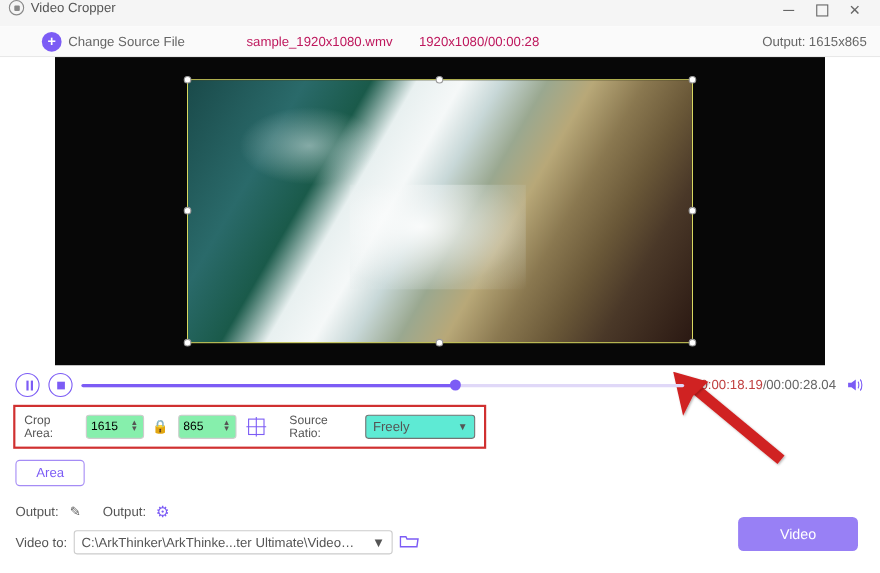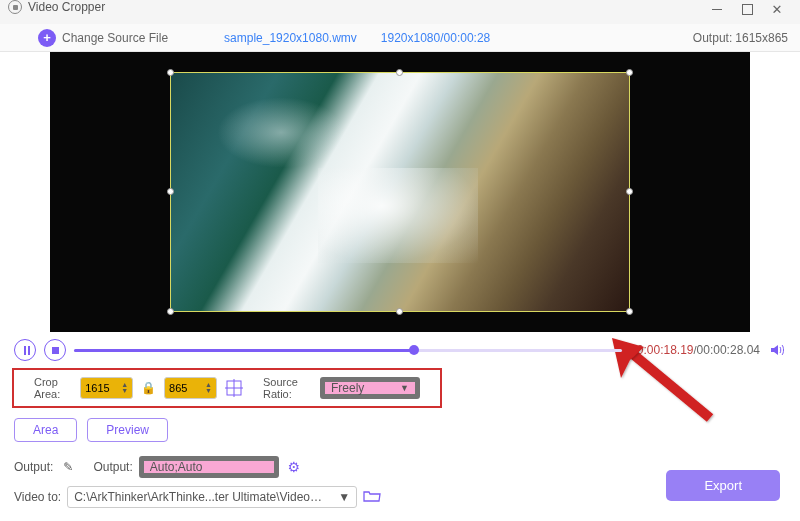--- a/index.html
+++ b/index.html
@@ -9,21 +9,21 @@
 .titlebar .logo::after{content:"";width:5px;height:5px;background:#888;border-radius:1px}
 .titlebar .spacer{flex:1}
 .winbtn{width:30px;height:18px;display:flex;align-items:center;justify-content:center;color:#666;cursor:pointer;font-size:13px}
 .winbtn.min::before{content:"";width:10px;height:1px;background:#666}
 .winbtn.max::before{content:"";width:9px;height:9px;border:1px solid #666}
 .winbtn.close::before{content:"\2715"}
 .toolbar{height:28px;background:#fafafa;border-bottom:1px solid #e6e6e6;display:flex;align-items:center;padding:0 12px;color:#555}
 .original-badge{border:1px solid #ddd;padding:2px 8px;border-radius:3px;color:#666;font-size:11px}
 .plus-circle{width:18px;height:18px;border-radius:50%;background:#7c5cf5;color:#fff;display:flex;align-items:center;justify-content:center;margin-left:26px;margin-right:6px;font-size:13px;font-weight:bold}
 .toolbar .src{color:#666;margin-right:56px}
-.toolbar .mid{color:#3b82f6;margin-right:24px}
+.toolbar .mid{color:#be185d;margin-right:24px}
 .toolbar .out{margin-left:auto;color:#666;font-size:11px}
 .stage{height:280px;background:#fff;position:relative}
 .videoarea{position:absolute;left:50px;right:50px;top:0;bottom:0;background:#0a0a0a;overflow:hidden}
 .full-img{position:absolute;inset:0;background:#1a1a1a;filter:brightness(0.28)}
 .crop-box{position:absolute;left:120px;top:20px;width:460px;height:240px;border:1px solid #d8d860;overflow:visible}
 .crop-img{position:absolute;inset:0;background:linear-gradient(120deg,#1a4a4a 0%,#2a6a6a 18%,#1a5a4a 28%,#e8f0f0 35%,#f5f8f8 42%,#c8d8d8 48%,#9aa890 55%,#b8a878 62%,#8a7850 70%,#6a5838 78%,#4a3828 86%,#2a1812 100%)}
 .foam{position:absolute;left:32%;top:40%;width:35%;height:40%;background:radial-gradient(ellipse at 40% 40%,rgba(255,255,255,0.9),rgba(220,230,230,0.2) 70%,transparent)}
 .foam2{position:absolute;left:10%;top:10%;width:28%;height:30%;background:radial-gradient(ellipse,rgba(200,220,220,0.6),transparent 70%)}
 .handle{position:absolute;width:7px;height:7px;background:#fff;border-radius:50%;border:0.5px solid #999}
 .h-tl{left:-4px;top:-4px}.h-tm{left:50%;top:-4px;margin-left:-4px}.h-tr{right:-4px;top:-4px}
@@ -33,29 +33,29 @@
 .playbar{height:36px;display:flex;align-items:center;padding:0 14px;gap:8px}
 .cbtn{width:22px;height:22px;border:1.5px solid #7c5cf5;border-radius:50%;display:flex;align-items:center;justify-content:center;color:#7c5cf5;cursor:pointer}
 .cbtn.pause::before{content:"";width:2px;height:9px;background:#7c5cf5;box-shadow:4px 0 #7c5cf5}
 .cbtn.stop::before{content:"";width:7px;height:7px;background:#7c5cf5}
 .timeline{flex:1;height:3px;background:#e0d8f8;border-radius:2px;position:relative}
 .timeline .prog{position:absolute;left:0;top:0;bottom:0;width:62%;background:#7c5cf5;border-radius:2px}
 .timeline .knob{position:absolute;left:62%;top:50%;width:10px;height:10px;background:#7c5cf5;border-radius:50%;transform:translate(-50%,-50%)}
 .timetxt{font-size:11px;color:#666}
 .timetxt .elapsed{color:#c04040}
 .vol{width:18px;height:18px;color:#7c5cf5;display:flex;align-items:center;justify-content:center}
-.controls{border:2px solid #d03030;margin:0 12px;padding:6px 20px;display:flex;align-items:center;gap:6px;color:#555;width:430px}
+.controls{border:2px solid #d03030;margin:0 12px;padding:6px 8px;display:flex;align-items:center;gap:6px;color:#555;width:430px}
 .controls label{font-size:11px}
-.spin{display:inline-flex;align-items:center;border:1px solid #ccc;border-radius:3px;padding:2px 4px;background:#eab308;height:22px}
+.spin{display:inline-flex;align-items:center;border:1px solid #ccc;border-radius:3px;padding:2px 4px;background:#86efac;height:22px}
 .spin input{width:34px;border:none;text-align:left;font-size:11px;background:transparent;outline:none}
 .spin .arrows{display:flex;flex-direction:column;font-size:7px;line-height:6px;color:#555;margin-left:2px}
 .lock{color:#7c5cf5;padding:0 2px;font-size:12px}
 .centericon{width:26px;height:22px;display:flex;align-items:center;justify-content:center}
 .centericon svg{stroke:#7c5cf5;fill:none}
-.sel{border:5px solid #737373;border-radius:3px;height:22px;display:flex;align-items:center;padding:0 6px;background:#f9a8d4;min-width:100px;justify-content:space-between}
+.sel{border:1px solid #737373;border-radius:3px;height:22px;display:flex;align-items:center;padding:0 6px;background:#5eead4;min-width:100px;justify-content:space-between}
 .sel .caret{font-size:9px;color:#555}
 .btnrow{display:flex;gap:10px;padding:10px 14px}
 .obtn{border:1px solid #a58cf5;color:#7c5cf5;background:#fff;padding:4px 18px;border-radius:4px;cursor:pointer;font-size:12px}
 .row{display:flex;align-items:center;padding:4px 14px;gap:6px;color:#555;font-size:11px}
 .row .fname{color:#333}
 .pencil{color:#555;font-size:12px;padding:0 4px}
 .gear{width:18px;height:18px;color:#7c5cf5;display:flex;align-items:center;justify-content:center;font-size:14px}
 .pathbox{border:1px solid #ccc;border-radius:3px;padding:3px 6px;height:22px;display:flex;align-items:center;background:#fff;min-width:290px;justify-content:space-between}
 .foldericon{color:#7c5cf5;font-size:14px}
 .export{position:absolute;right:20px;bottom:20px;background:#9880f5;color:#fff;border:none;padding:8px 38px;border-radius:5px;cursor:pointer;font-size:13px}
@@ -150,40 +150,35 @@
   </span>
   <label style="margin-left:12px">Source Ratio:</label>
   <span class="sel">
     <span>Freely</span>
       <span class="caret">▼</span>
   </span>
 </div>
 
 <div class="btnrow">
   <button class="obtn">Area</button>
-  <button class="obtn">Preview</button>
 </div>
 
 <div class="row">
   <span>Output:</span>
   <span class="pencil">✎</span>
   <span style="margin-left:10px">Output:</span>
-  <span class="sel" style="min-width:140px">
-    <span>Auto;Auto</span>
-      <span></span>
-  </span>
   <span class="gear">⚙</span>
 </div>
 
 <div class="row">
   <span>Video to:</span>
   <span class="pathbox">
     <span style="overflow:hidden;text-overflow:ellipsis;white-space:nowrap;max-width:250px">C:\ArkThinker\ArkThinke...ter Ultimate\Video Crop</span>
     <span class="caret">▼</span>
   </span>
   <span class="foldericon">
     <svg width="18" height="14" viewBox="0 0 18 14">
         <path d="M1 3 L1 12 L16 12 L17 5 L7 5 L6 3 Z" fill="none" stroke="#7c5cf5" stroke-width="1.3"></path>
       </svg>
   </span>
 </div>
 
-<button class="export">Export</button>
+<button class="export">Video</button>
 
 </body></html>

